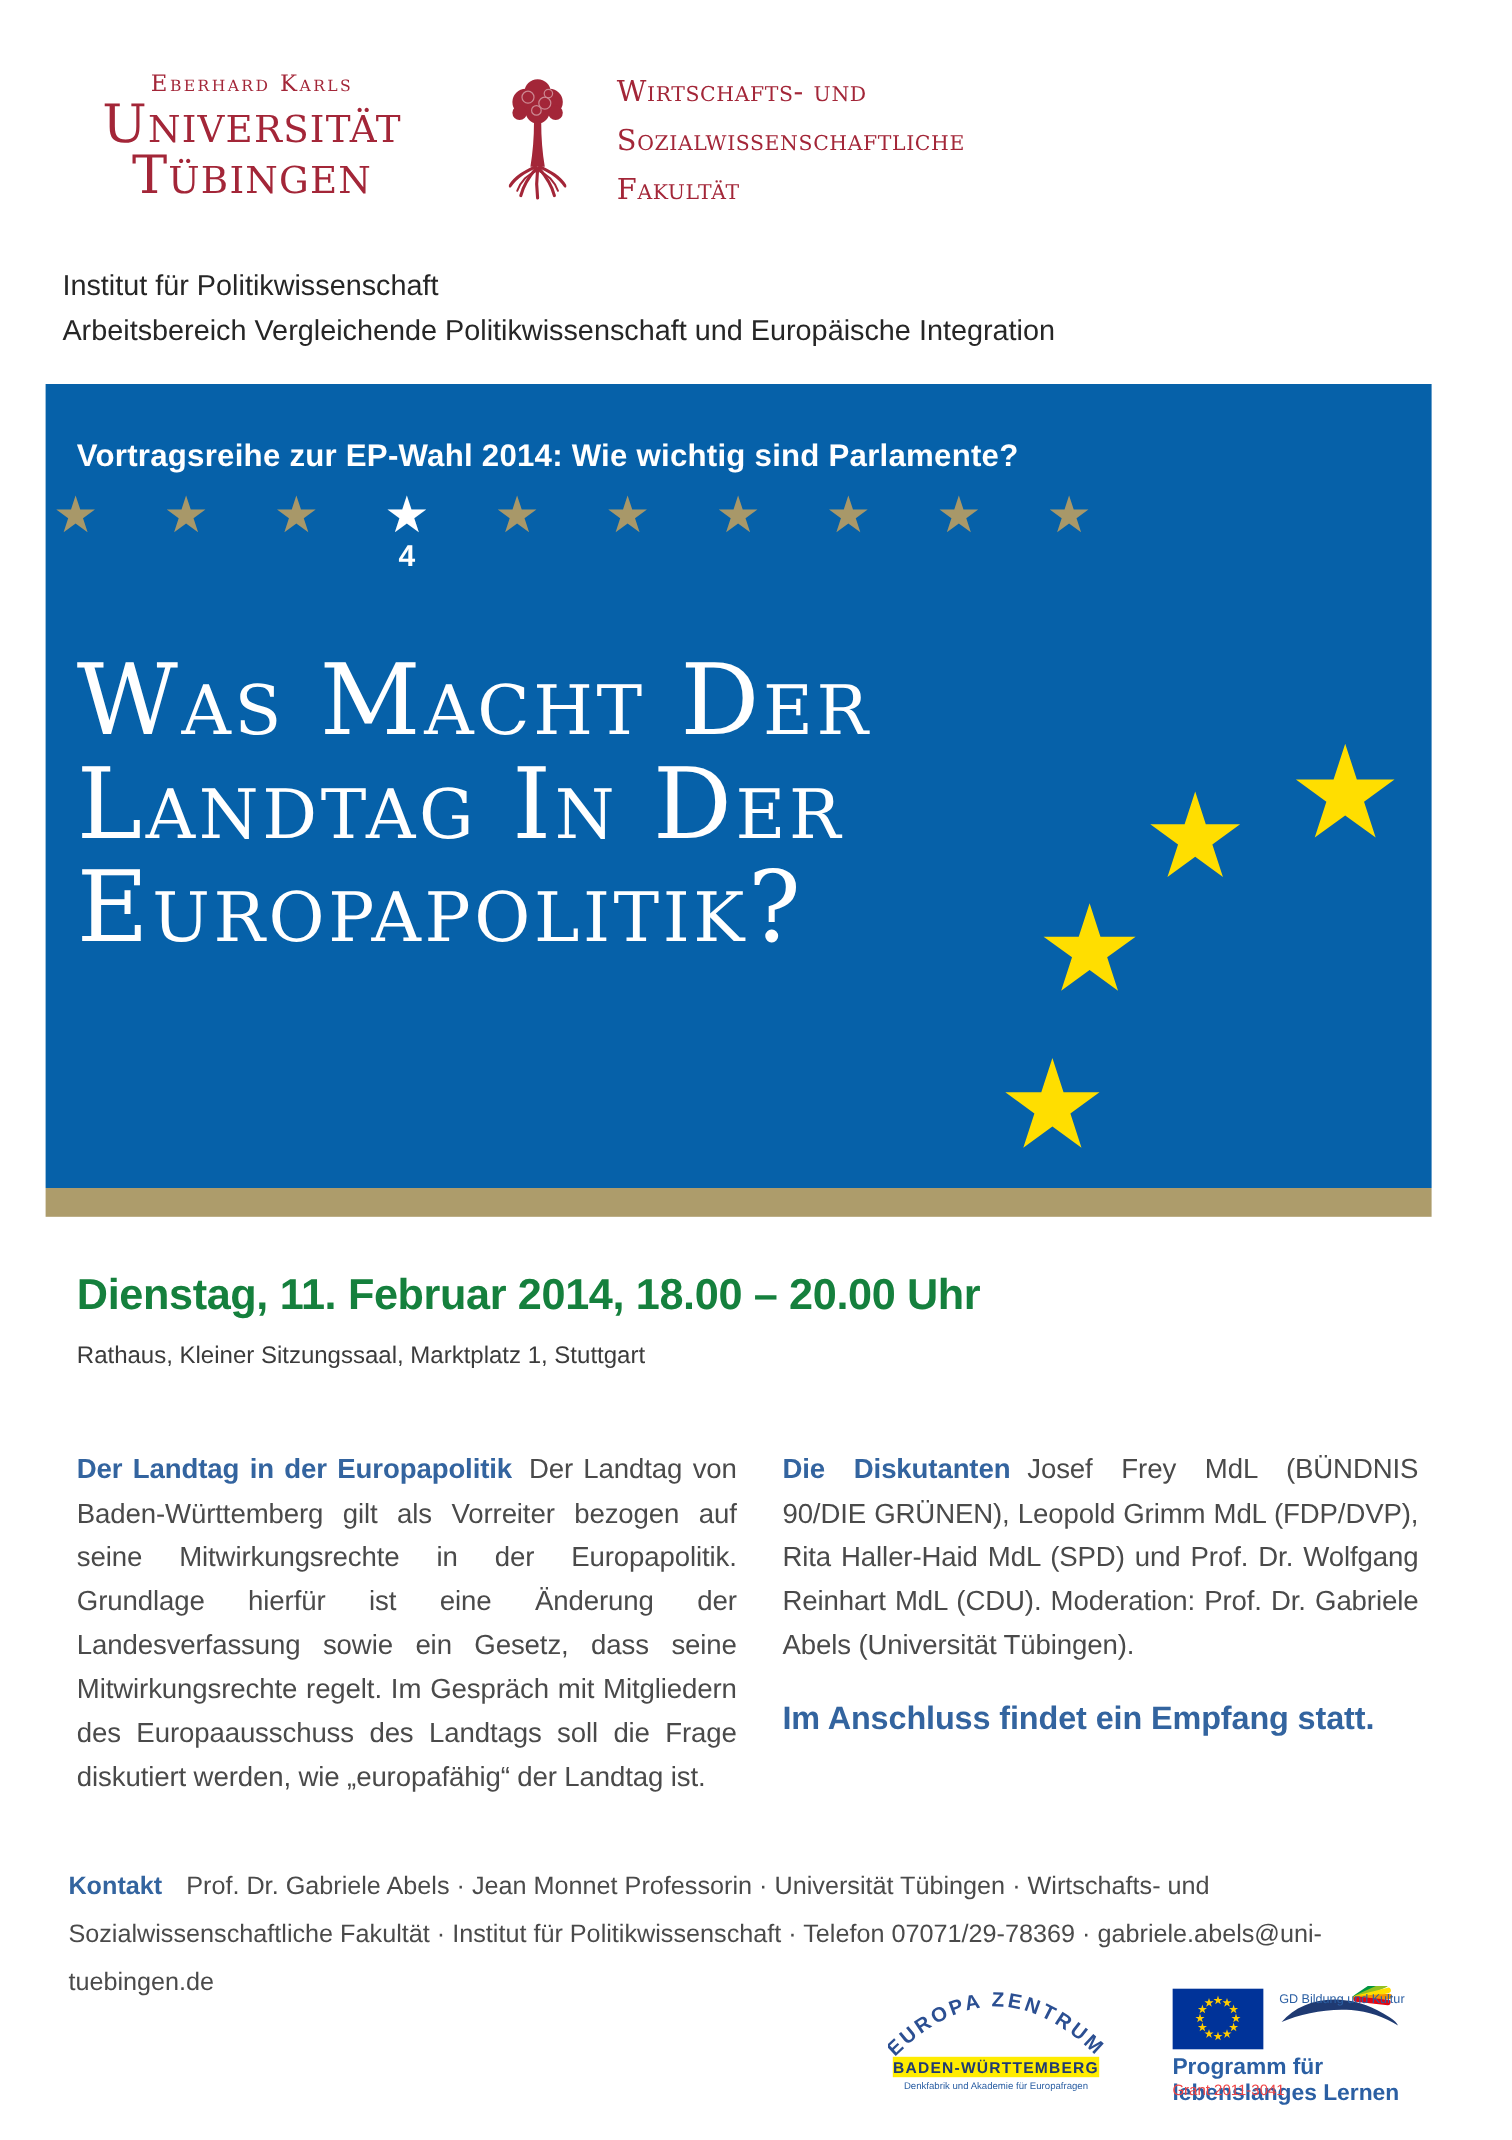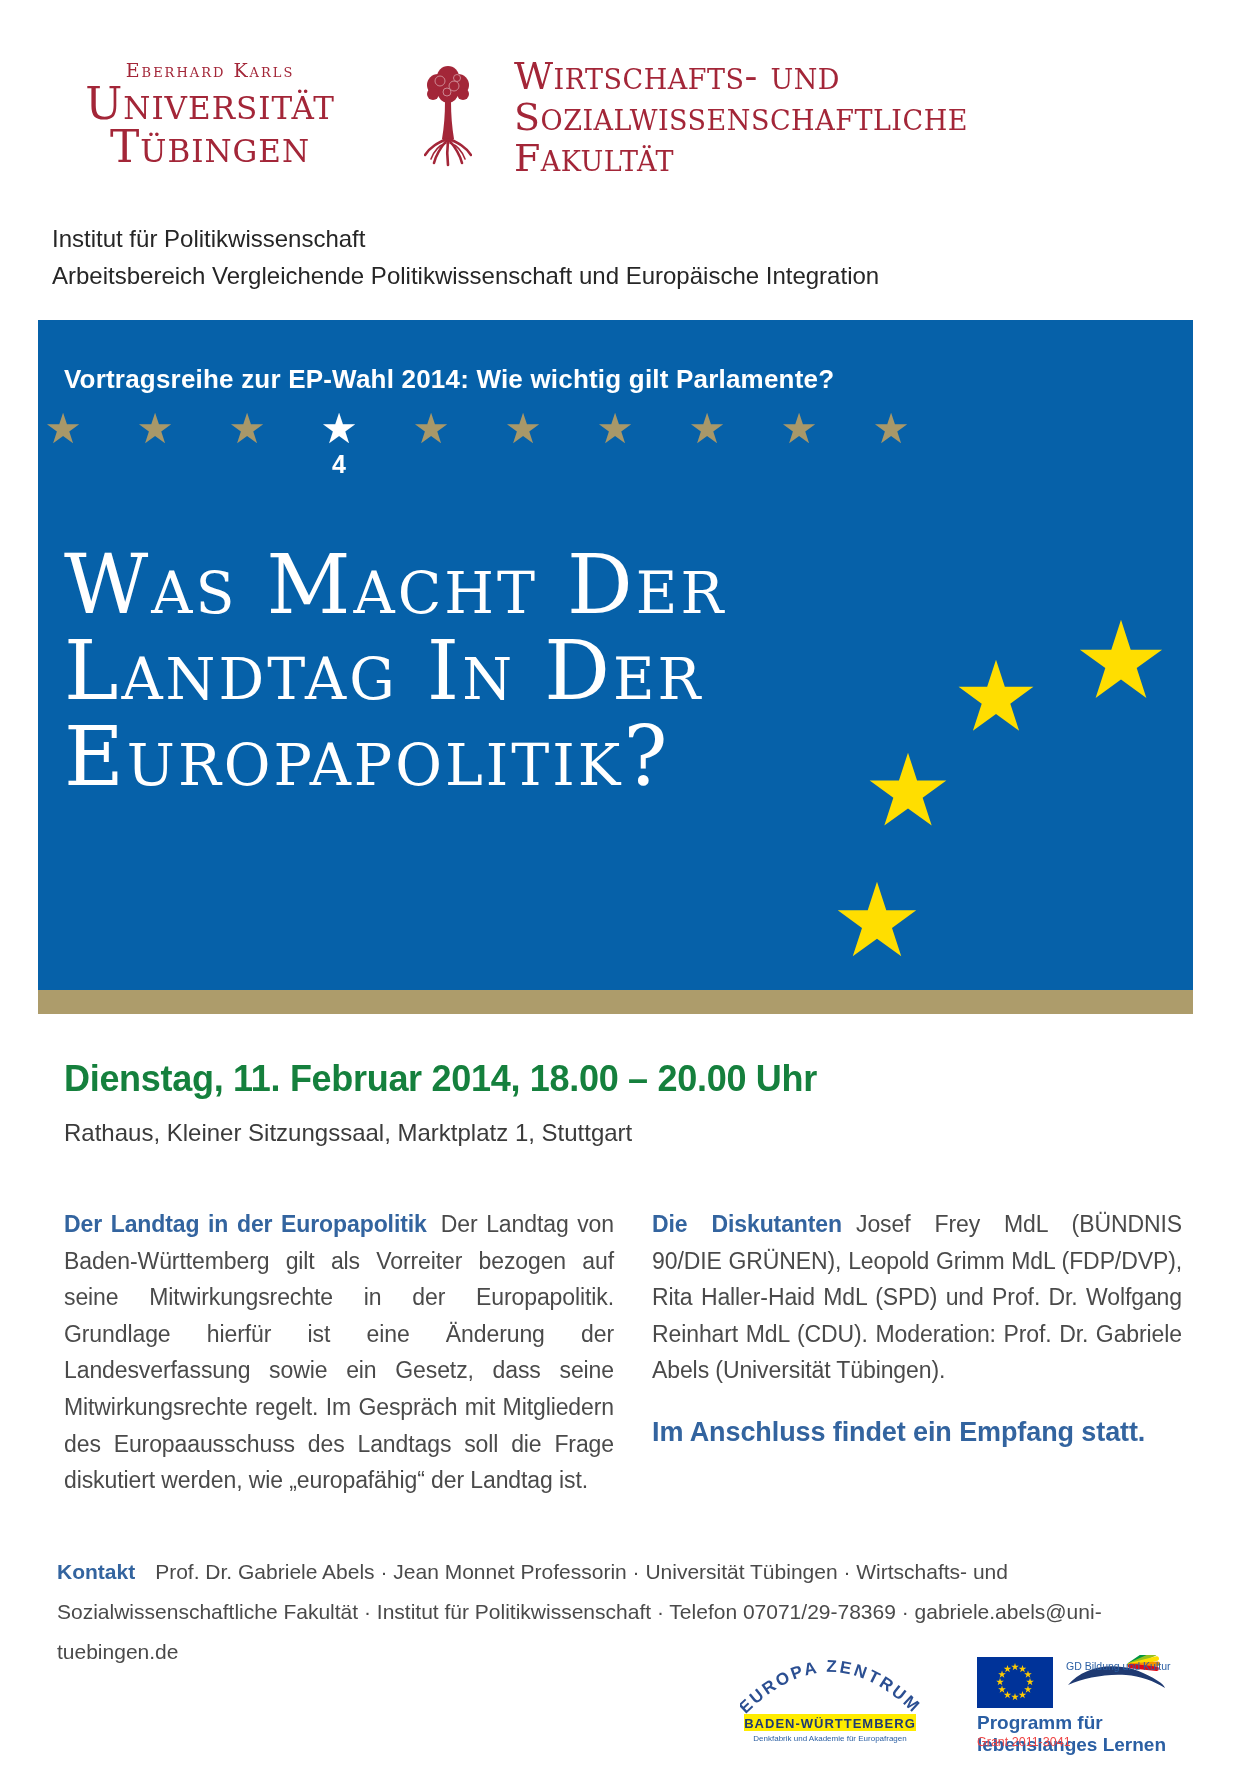--- a/index.html
+++ b/index.html
@@ -7,21 +7,21 @@
         font-family:"Liberation Sans",sans-serif;margin-top:12px;}
 
   
   .wordmark{position:absolute;left:55px;top:46px;width:310px;text-align:center;
             font-family:"DejaVu Serif",serif;font-variant:small-caps;color:#A32638;}
   .wm-small{font-size:19px;letter-spacing:2px;line-height:24px;}
   .wm-big{font-size:44px;line-height:43px;letter-spacing:1px;}
   .tree{position:absolute;left:424px;top:52px;width:48px;height:112px;}
   .faculty{position:absolute;left:514px;top:44px;
            font-family:"DejaVu Serif",serif;font-variant:small-caps;
-           font-size:38px;line-height:41px;color:#A32638;letter-spacing:0.5px;}
+           font-size:24px;line-height:41px;color:#A32638;letter-spacing:0.5px;}
   .institute{position:absolute;left:52px;top:208px;font-size:24px;line-height:37px;color:#262626;}
 
   
   .banner{position:absolute;left:38px;top:308px;width:1180px;height:670px;background:#0661A9;}
   .series-title{position:absolute;left:26px;top:44px;color:#ffffff;
                 font-size:26px;font-weight:600;letter-spacing:0.2px;}
   .star-row{position:absolute;left:5px;top:86px;width:868px;display:flex;justify-content:space-between;}
   .series-star{width:40px;text-align:center;font-size:42px;line-height:46px;color:#A89869;}
   .series-star::before{content:"★";}
   .series-star.active{color:#ffffff;}
@@ -31,21 +31,21 @@
               font-family:"DejaVu Serif",serif;font-variant:small-caps;font-weight:400;
               font-size:82px;line-height:86px;letter-spacing:3px;}
   .ystar{position:absolute;}
 
   
   .gold-bar{position:absolute;left:38px;top:978px;width:1180px;height:24px;background:#AD9C6B;}
 
   
   .event-date{position:absolute;left:64px;top:1046px;margin:0;color:#15803d;
               font-size:36px;font-weight:700;letter-spacing:-0.3px;}
-  .event-venue{position:absolute;left:64px;top:1107px;color:#3B3B3B;font-size:24px;}
+  .event-venue{position:absolute;left:64px;top:1107px;color:#3B3B3B;font-size:20px;}
 
   
   .columns{position:absolute;left:64px;top:1194px;width:1130px;display:flex;gap:38px;}
   .col{font-size:23px;line-height:36.6px;color:#4A4A4A;text-align:justify;letter-spacing:-0.1px;}
   .col-left{width:550px;}
   .col-right{width:530px;}
   .col p{margin:0;}
   .lead{font-weight:700;color:#33649F;margin-right:14px;}
   .reception{margin-top:26px !important;font-size:27px;font-weight:700;color:#33649F;
              text-align:left;line-height:34px;}
@@ -108,21 +108,21 @@
     <div>Sozialwissenschaftliche</div>
     <div>Fakultät</div>
   </div>
 
   <div class="institute">
     <div>Institut für Politikwissenschaft</div>
     <div>Arbeitsbereich Vergleichende Politikwissenschaft und Europäische Integration</div>
   </div>
 
   <div class="banner">
-    <div class="series-title">Vortragsreihe zur EP-Wahl 2014: Wie wichtig gilt Parlamente?</div>
+    <div class="series-title">Vortragsreihe zur EP-Wahl 2014: Wie wichtig sind Parlamente?</div>
 
     <div class="star-row">
       <span class="series-star"></span>
       <span class="series-star"></span>
       <span class="series-star"></span>
       <span class="series-star active"></span>
       <span class="series-star"></span>
       <span class="series-star"></span>
       <span class="series-star"></span>
       <span class="series-star"></span>

